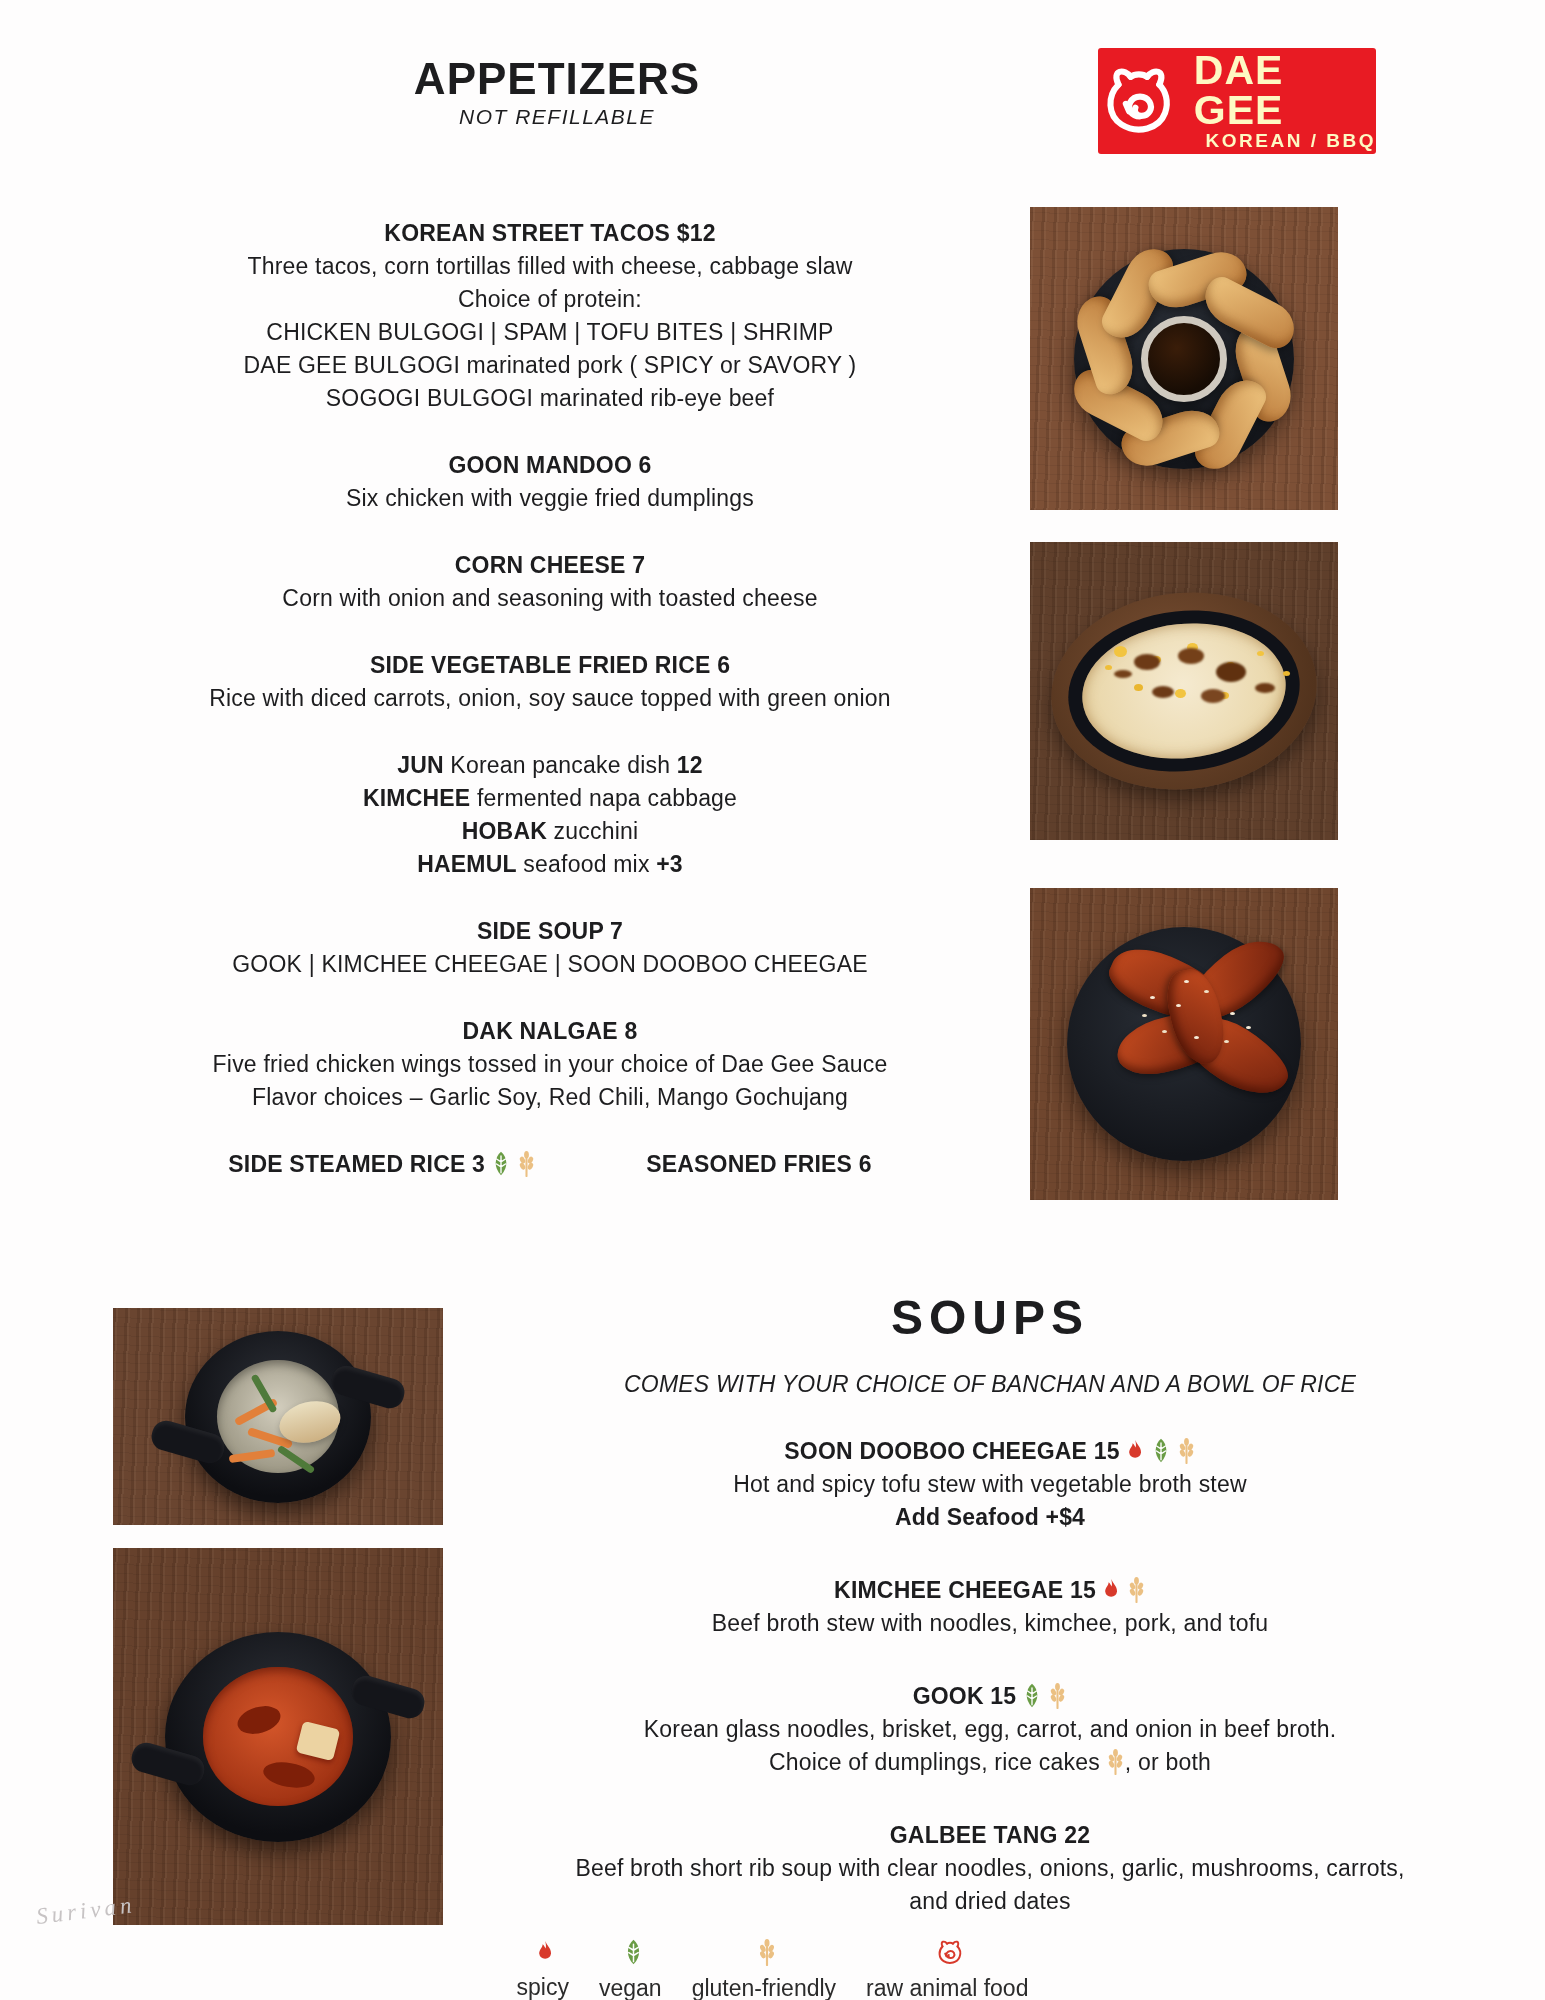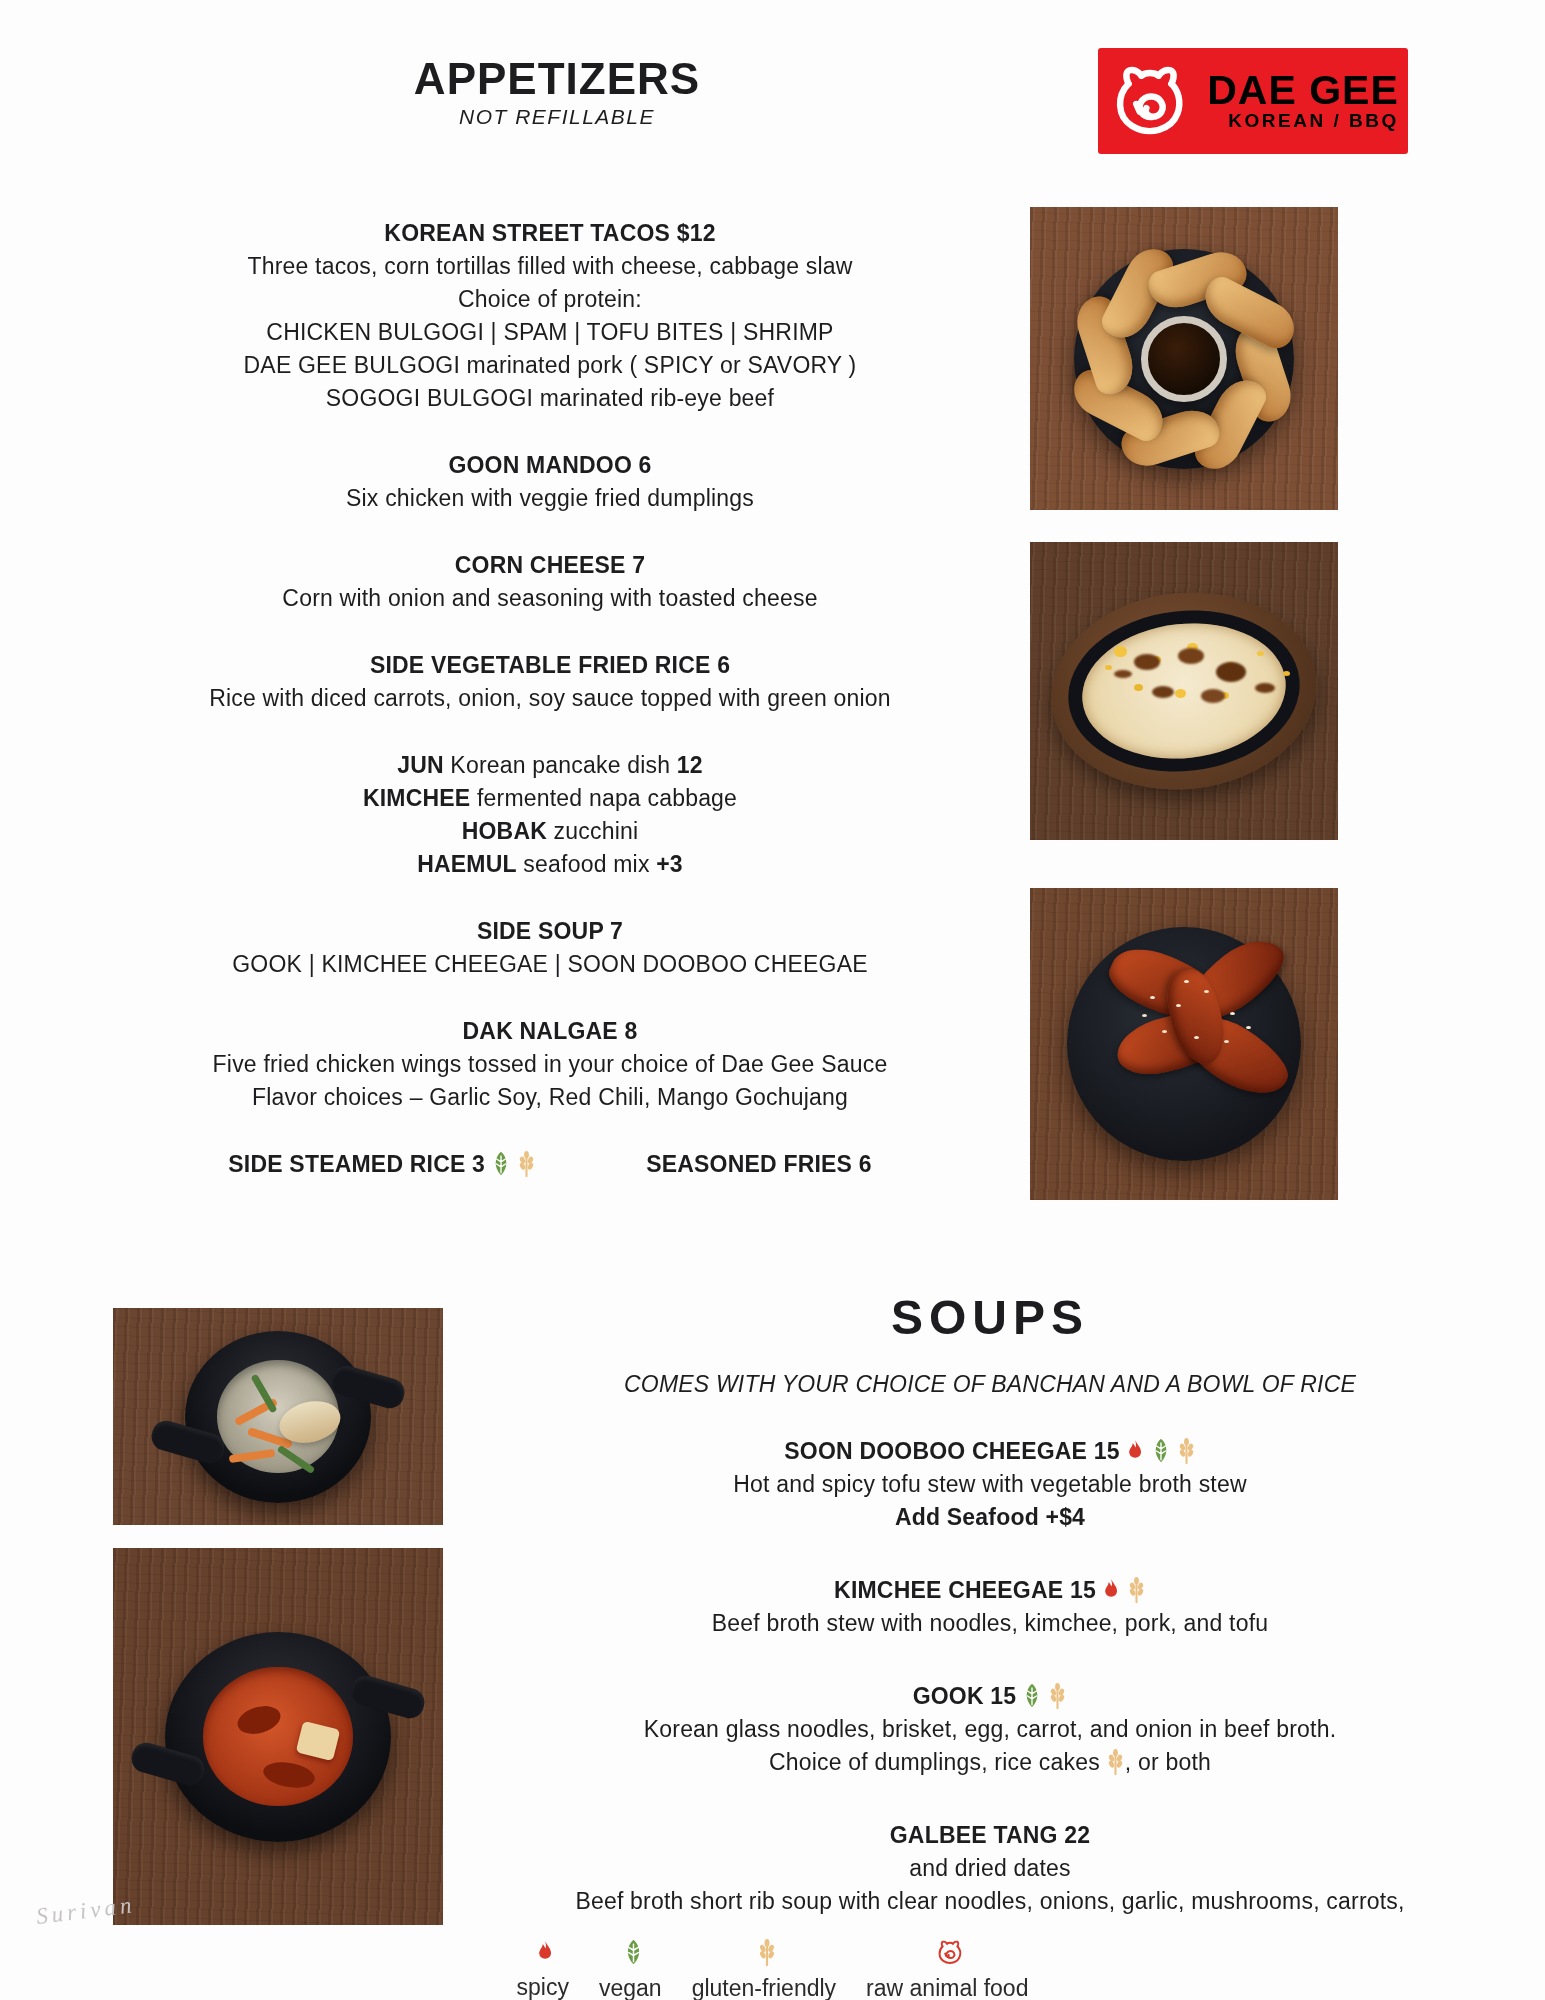--- a/index.html
+++ b/index.html
@@ -26,22 +26,22 @@
   .duo-row{display:flex;justify-content:center;gap:110px;font-weight:700;}
 
   
   .icn{display:inline-block;vertical-align:-5px;margin-left:6px;}
   .icn svg{display:block;}
   .legend{position:absolute;left:0;top:1938px;width:1545px;display:flex;justify-content:center;
     align-items:center;gap:30px;font-size:23px;color:#2b2b2b;}
   .legend .lg{display:flex;align-items:center;gap:9px;flex-direction:column;}
 
   
-  .logo{position:absolute;left:1098px;top:48px;width:310px;height:106px;background:#e81b23;
-    border-radius:3px;display:flex;align-items:center;justify-content:center;gap:14px;color:#000000;}
+  .logo{position:absolute;left:1098px;top:48px;width:278px;height:106px;background:#e81b23;
+    border-radius:3px;display:flex;align-items:center;justify-content:center;gap:14px;color:#fef9c3;}
   .logo .pig{width:86px;height:80px;}
   .logo .brand{font-size:41px;font-weight:900;letter-spacing:1px;line-height:40px;}
   .logo .tagline{font-size:19px;font-weight:700;letter-spacing:2.5px;line-height:22px;text-align:right;}
 
   
   .photo{position:absolute;overflow:hidden;
     background-image:
       repeating-linear-gradient(92deg,rgba(35,16,6,.14) 0 3px,rgba(255,230,200,.05) 3px 5px,transparent 5px 12px),
       repeating-linear-gradient(2deg,rgba(0,0,0,.06) 0 1px,transparent 1px 9px);}
   .p1{left:1030px;top:207px;width:308px;height:303px;background-color:#7d5036;}
@@ -266,22 +266,22 @@
               </svg></span>
         </div>
         <div class="i">Korean glass noodles, brisket, egg, carrot, and onion in beef broth.</div>
         <div><span class="i">Choice of dumplings, rice cakes</span><span class="icn"><svg width="19" height="26" viewBox="0 0 22 30">
                 <use href="#def-wheat"></use>
               </svg></span><span class="i">, or both</span></div>
       </div>
 
       <div class="item">
         <div class="name">GALBEE TANG 22</div>
+        <div class="i">Beef broth short rib soup with clear noodles, onions, garlic, mushrooms, carrots,</div>
         <div class="i">and dried dates</div>
-        <div class="i">Beef broth short rib soup with clear noodles, onions, garlic, mushrooms, carrots,</div>
       </div>
 
     </div>
   </div>
 
   <div class="photo p1">
     <div class="plate">
       <span class="dump" style="--a:10"></span>
         <span class="dump" style="--a:55"></span>
       <span class="dump" style="--a:100"></span>

